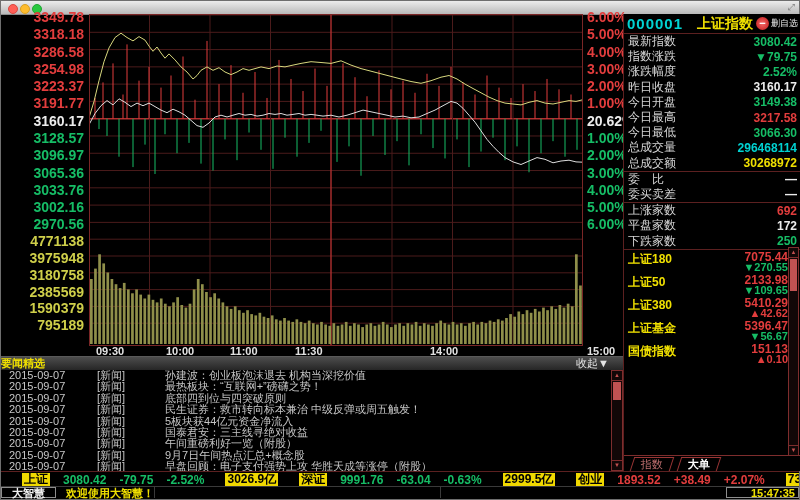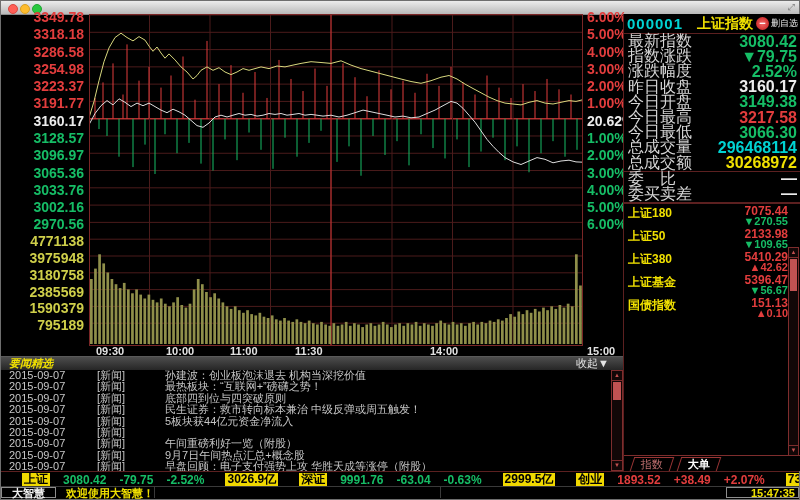--- a/index.html
+++ b/index.html
@@ -25,21 +25,21 @@
   #axis-left span{right:3px;}
   #axis-right{position:absolute;left:584px;top:13px;width:36px;height:332px;}
   #chart-svg{position:absolute;left:88px;top:13px;}
   #time-axis{position:absolute;left:0;top:344px;width:622px;height:12px;}
   #time-axis span{position:absolute;top:0;font-size:11px;font-weight:bold;color:#e2e2e2;}
 
   
   #news-panel{position:absolute;left:0;top:355px;width:622px;height:115px;}
   #news-header{height:13px;background:linear-gradient(#4d4d4d,#262626);border-top:1px solid #5a5a5a;
     display:flex;align-items:center;font-size:11px;}
-  #news-title{color:var(--c-yellow);font-weight:bold;padding-left:8px;font-style:italic;}
+  #news-title{color:var(--c-yellow);font-weight:bold;padding-left:0;}
   #news-collapse{margin-left:auto;color:#e5e5e5;padding-right:14px;cursor:pointer;}
   #news-list{height:101px;overflow:hidden;}
   .news-row{display:flex;height:11.4px;line-height:11.6px;font-size:11px;color:var(--c-news);white-space:nowrap;}
   .news-date{width:72px;padding-left:8px;flex:none;}
   .news-tag{width:50px;margin-left:16px;flex:none;}
   .news-titletxt{margin-left:18px;}
 
   
   .sbar{position:absolute;border:1px solid #7e2d2d;background:#120707;}
   .sb-btn{height:9px;border-bottom:1px solid #7e2d2d;color:#c25050;font-size:6px;
@@ -51,21 +51,21 @@
 
   
   #right-panel{position:absolute;left:622px;top:13px;width:176px;height:457px;
     border-left:1px solid #5c2020;background:#000;}
   #rp-header{height:19px;display:flex;align-items:center;border-bottom:1px solid #5c2020;padding:0 2px 0 3px;}
   #rp-code{color:var(--c-cyan);font-size:15px;font-weight:bold;letter-spacing:1px;}
   #rp-name{color:var(--c-yellow);font-size:14px;font-weight:bold;margin-left:auto;}
   #rp-minus{width:13px;height:13px;border-radius:50%;background:radial-gradient(#f46a6a,#c11616);
     color:#fff;font-size:11px;line-height:12px;text-align:center;font-weight:bold;margin:0 2px 0 3px;cursor:pointer;}
   #rp-remove{color:#e8e8e8;font-size:9px;}
-  .q-row{display:flex;align-items:center;height:15.2px;padding:0 3px 0 4px;font-size:16px;}
+  .q-row{display:flex;align-items:center;height:15.2px;padding:0 3px 0 4px;font-size:12px;}
   .q-label{color:#d6d6d6;}
   .q-val{margin-left:auto;font-weight:bold;}
   .sep{border-top:1px solid #5c2020;}
   .idx-row{height:23px;padding:0 12px 0 4px;position:relative;cursor:pointer;}
   .idx-name{position:absolute;left:4px;top:1px;color:var(--c-yellow);font-size:12px;font-weight:bold;}
   .idx-val{position:absolute;right:12px;top:0;color:var(--c-up);font-size:12px;font-weight:bold;}
   .idx-chg{position:absolute;right:12px;top:11px;font-size:11px;font-weight:bold;}
   #rp-tabs{position:absolute;left:0;right:0;bottom:0;height:15px;border-top:1px solid #7e2d2d;
     display:flex;align-items:flex-end;padding-left:8px;background:#000;}
   .tab{height:13px;border:1px solid #9a3535;border-bottom:none;transform:skewX(-18deg);
@@ -407,20 +407,21 @@
           <span class="news-titletxt">民生证券：救市转向标本兼治 中级反弹或周五触发！</span>
         </div>
         <div class="news-row">
           <span class="news-date">2015-09-07</span>
           <span class="news-tag">[新闻]</span>
           <span class="news-titletxt">5板块获44亿元资金净流入</span>
         </div>
         <div class="news-row">
           <span class="news-date">2015-09-07</span>
           <span class="news-tag">[新闻]</span>
+          <span class="news-titletxt">国泰君安：三主线寻绝对收益</span>
         </div>
         <div class="news-row">
           <span class="news-date">2015-09-07</span>
           <span class="news-tag">[新闻]</span>
           <span class="news-titletxt">午间重磅利好一览（附股）</span>
         </div>
         <div class="news-row">
           <span class="news-date">2015-09-07</span>
           <span class="news-tag">[新闻]</span>
           <span class="news-titletxt">9月7日午间热点汇总+概念股</span>
@@ -488,20 +489,34 @@
         <div class="q-row">
           <span class="q-label">委　比</span>
           <span class="q-val c-flat">—</span>
         </div>
         <div class="q-row">
           <span class="q-label">委买卖差</span>
           <span class="q-val c-flat">—</span>
         </div>
       </div>
     <div class="sep"></div>
+    <div id="breadth-rows">
+        <div class="q-row">
+          <span class="q-label">上涨家数</span>
+          <span class="q-val c-up">692</span>
+        </div>
+        <div class="q-row">
+          <span class="q-label">平盘家数</span>
+          <span class="q-val c-flat">172</span>
+        </div>
+        <div class="q-row">
+          <span class="q-label">下跌家数</span>
+          <span class="q-val c-down">250</span>
+        </div>
+      </div>
     <div class="sep"></div>
     <div id="index-list">
         <div class="idx-row">
           <span class="idx-name">上证180</span>
           <span class="idx-val">7075.44</span>
           <span class="idx-chg c-down">▼270.55</span>
         </div>
         <div class="idx-row">
           <span class="idx-name">上证50</span>
           <span class="idx-val">2133.98</span>

